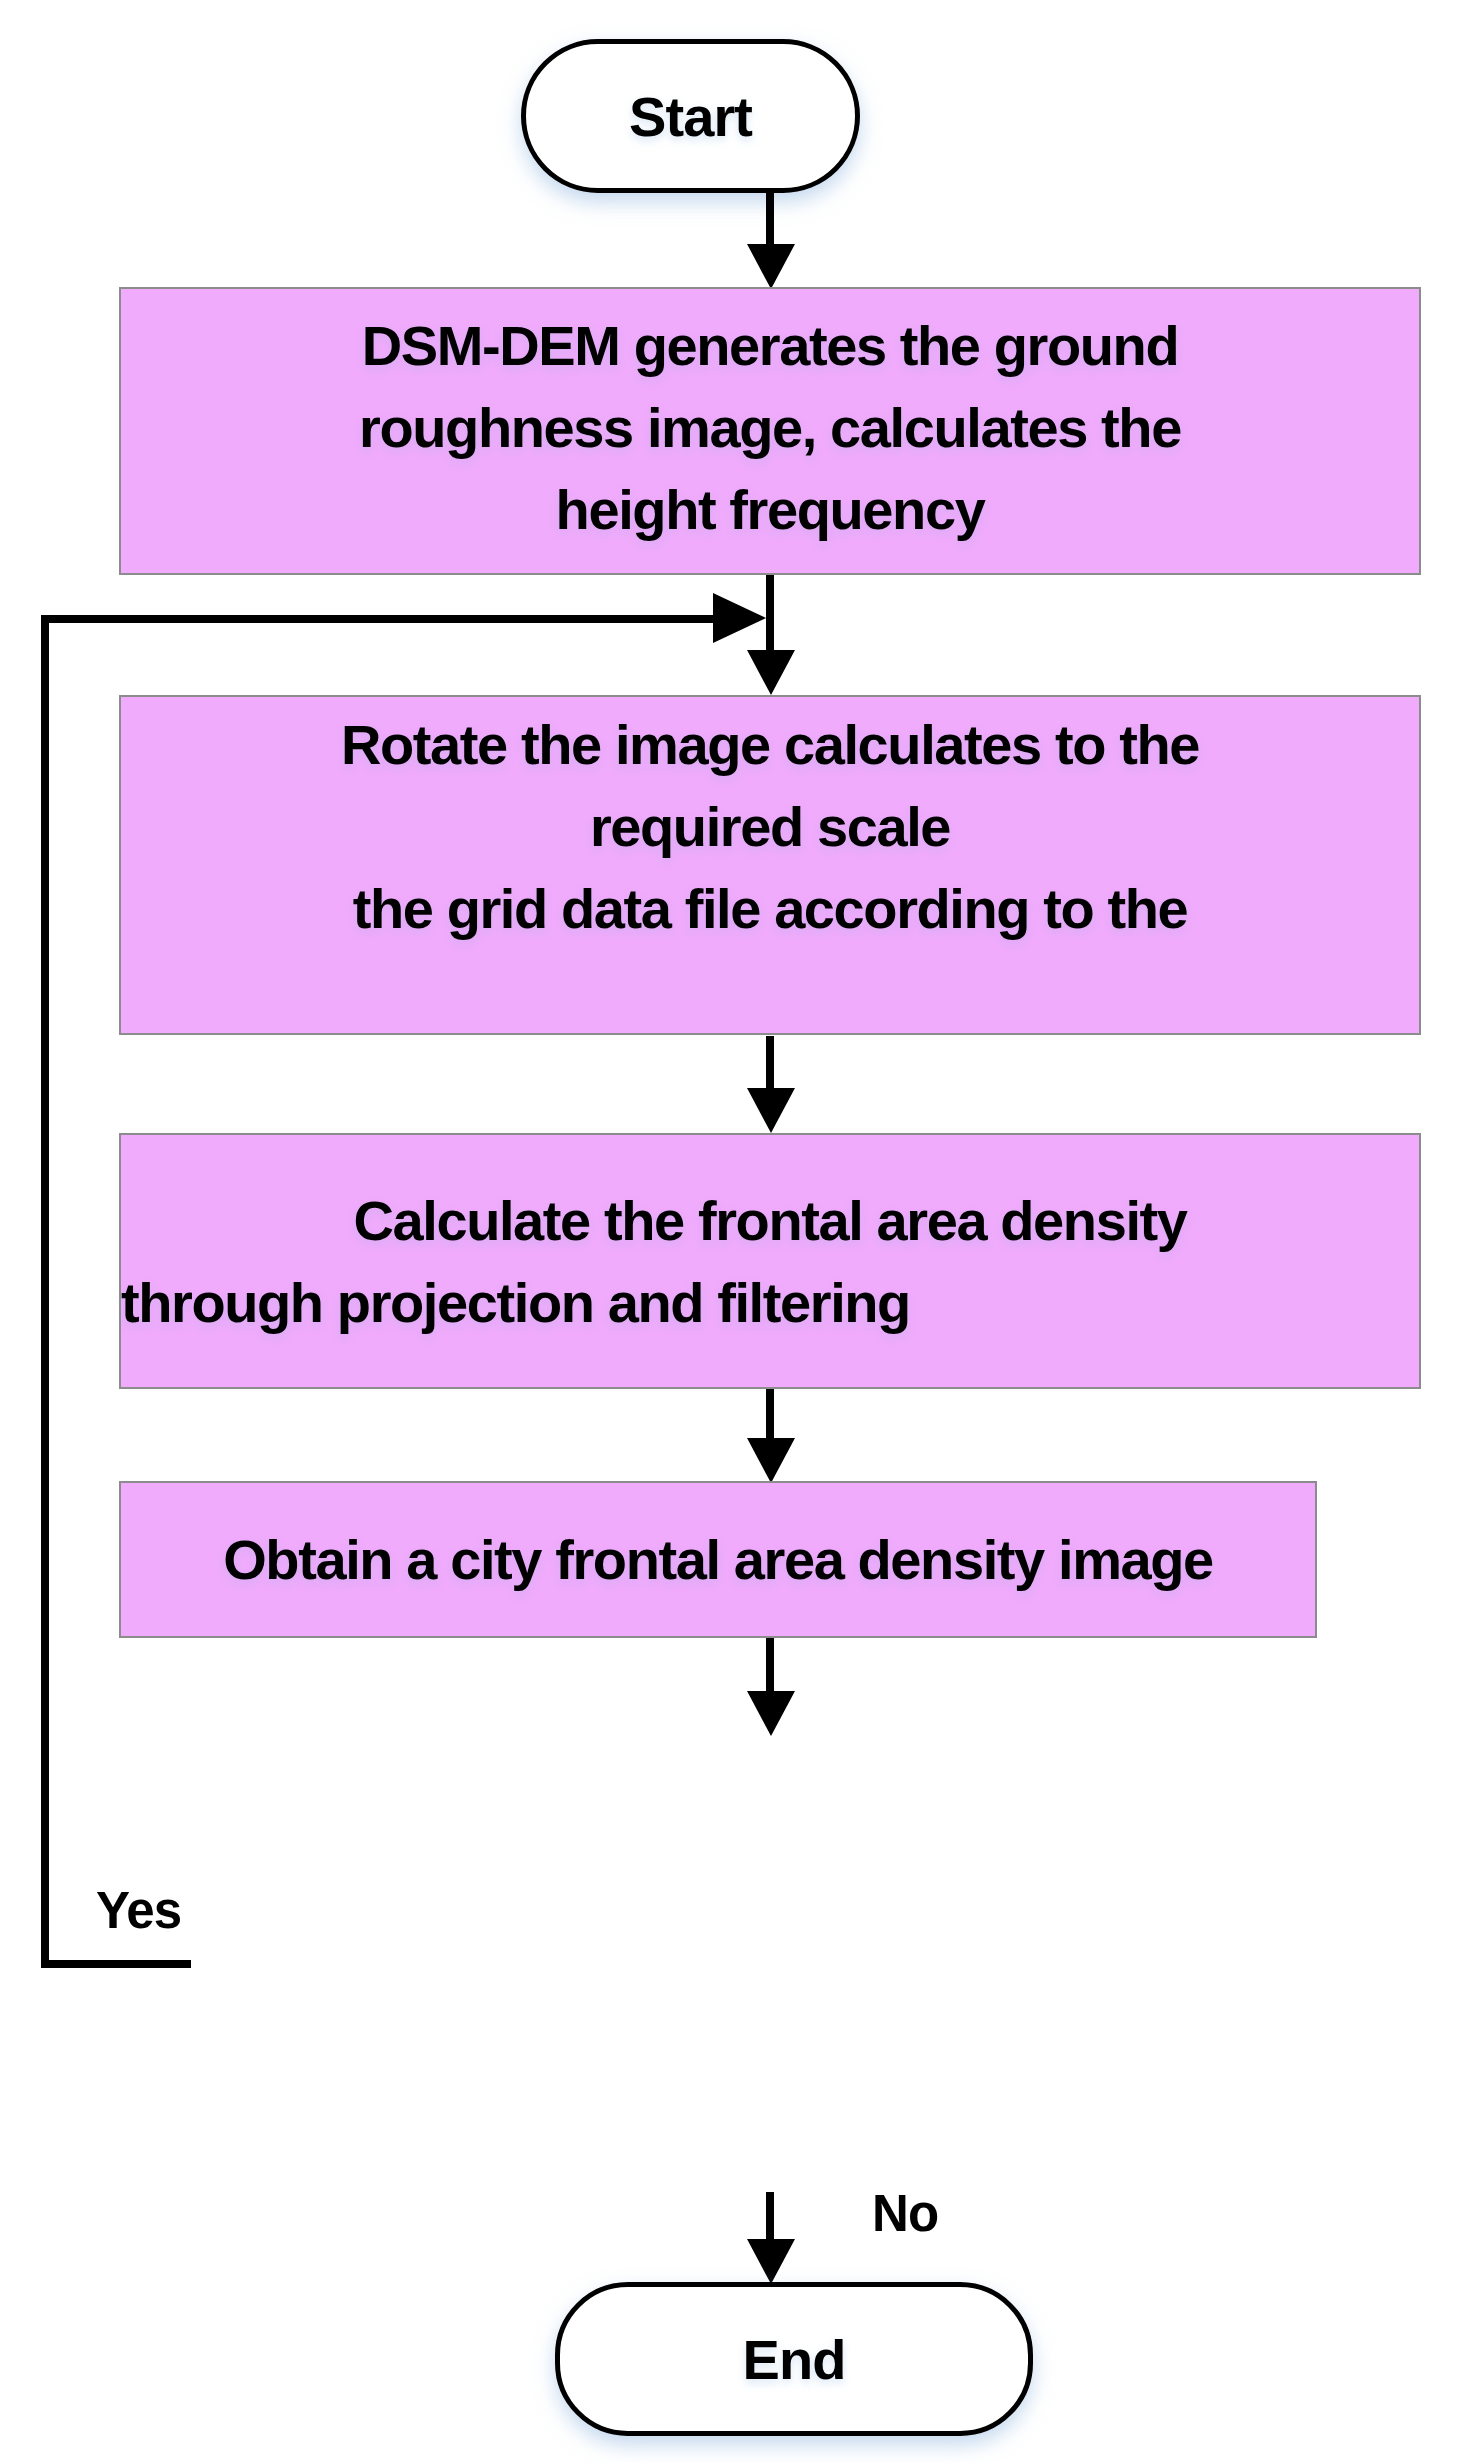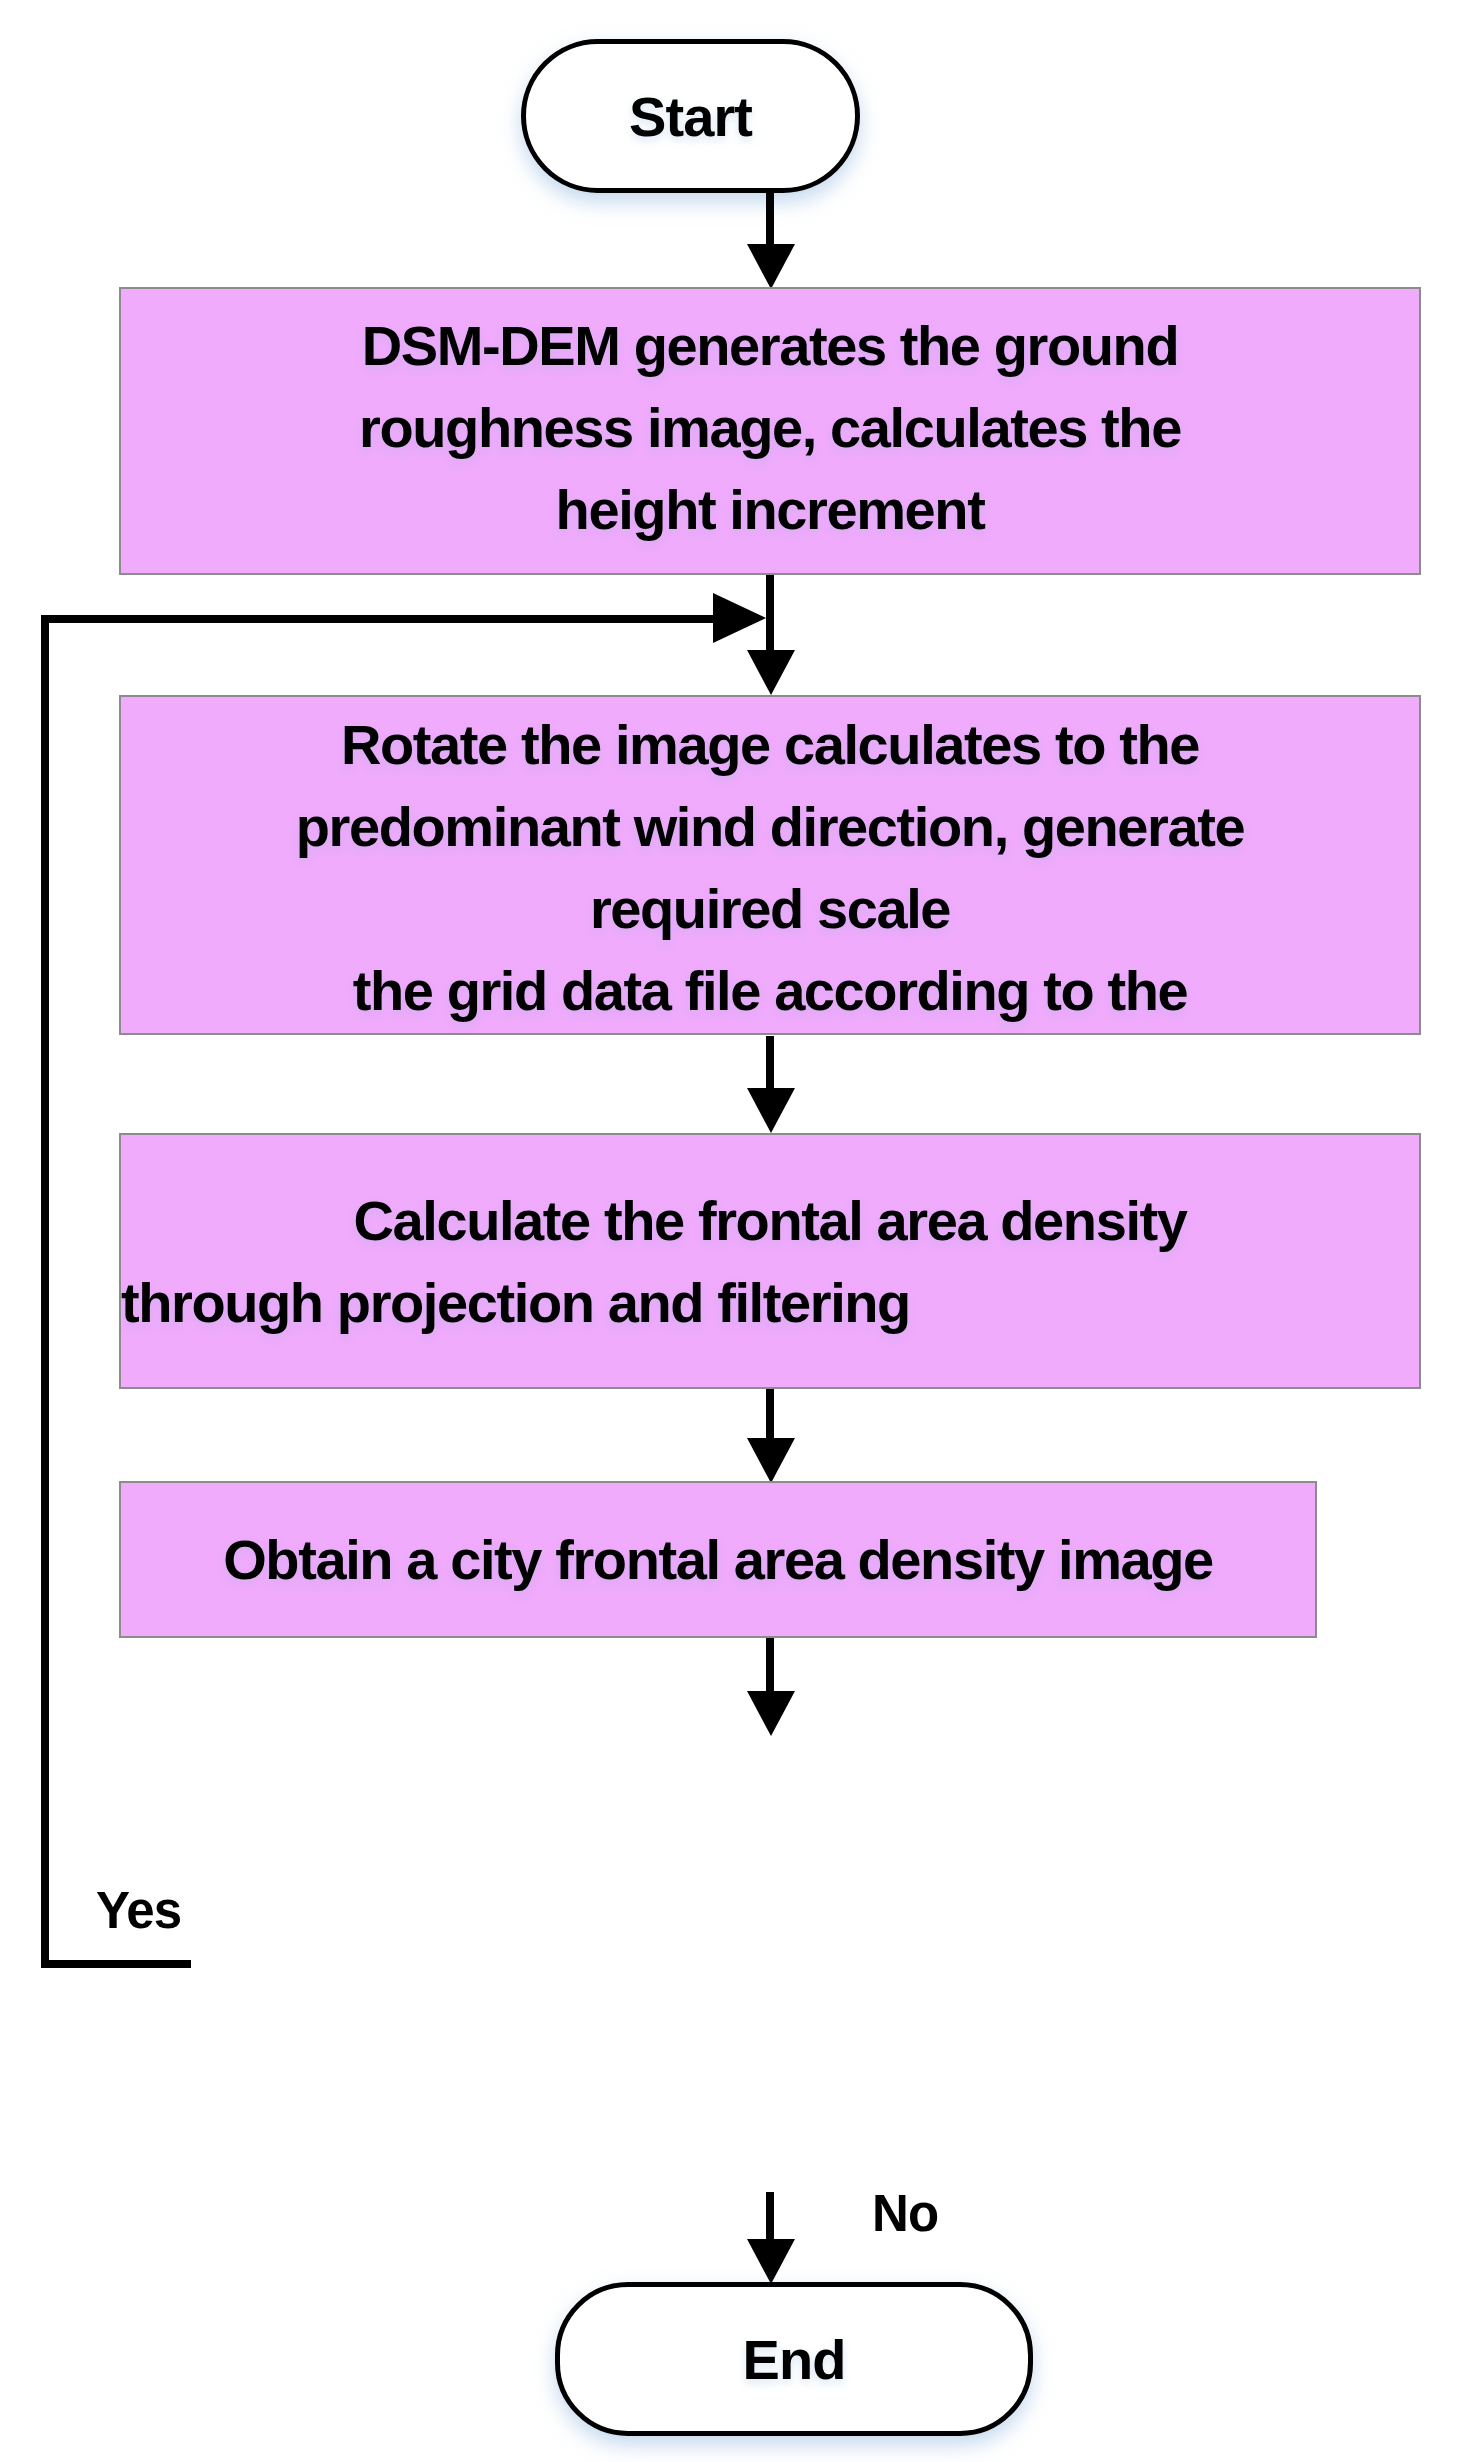--- a/index.html
+++ b/index.html
@@ -83,34 +83,33 @@
   <div class="terminal" style="left:521px; top:39px; width:339px; height:154px;">
     <span>Start</span>
   </div>
 
   <div class="shaft-v" style="left:766px; top:193px; height:56px;"></div>
   <div class="head-down" style="left:747px; top:244px;"></div>
 
   <div class="process" style="left:119px; top:287px; width:1302px; height:288px; padding-top:16.4px;">
     <div class="pline">DSM-DEM generates the ground</div>
     <div class="pline">roughness image, calculates the</div>
-    <div class="pline">height increment</div>
+    <div class="pline">height frequency</div>
   </div>
 
   <div class="shaft-v" style="left:766px; top:575px; height:78px;"></div>
   <div class="head-down" style="left:747px; top:650px;"></div>
 
   <div class="shaft-h" style="left:41px; top:1960px; width:150px;"></div>
   <div class="shaft-v" style="left:41px; top:615px; height:1353px;"></div>
   <div class="shaft-h" style="left:41px; top:615px; width:673px;"></div>
   <div class="head-right" style="left:713px; top:593px;"></div>
 
   <div class="process" style="left:119px; top:695px; width:1302px; height:340px; padding-top:7.3px;">
     <div class="pline">Rotate the image calculates to the</div>
-    <div class="pline">predominant wind direction, generate</div>
     <div class="pline">required scale</div>
     <div class="pline">the grid data file according to the</div>
   </div>
 
   <div class="shaft-v" style="left:766px; top:1036px; height:56px;"></div>
   <div class="head-down" style="left:747px; top:1088px;"></div>
 
   <div class="process" style="left:119px; top:1133px; width:1302px; height:256px; padding-top:45px;">
     <div class="pline">Calculate the frontal area density</div>
     <div class="pline left">through projection and filtering</div>

